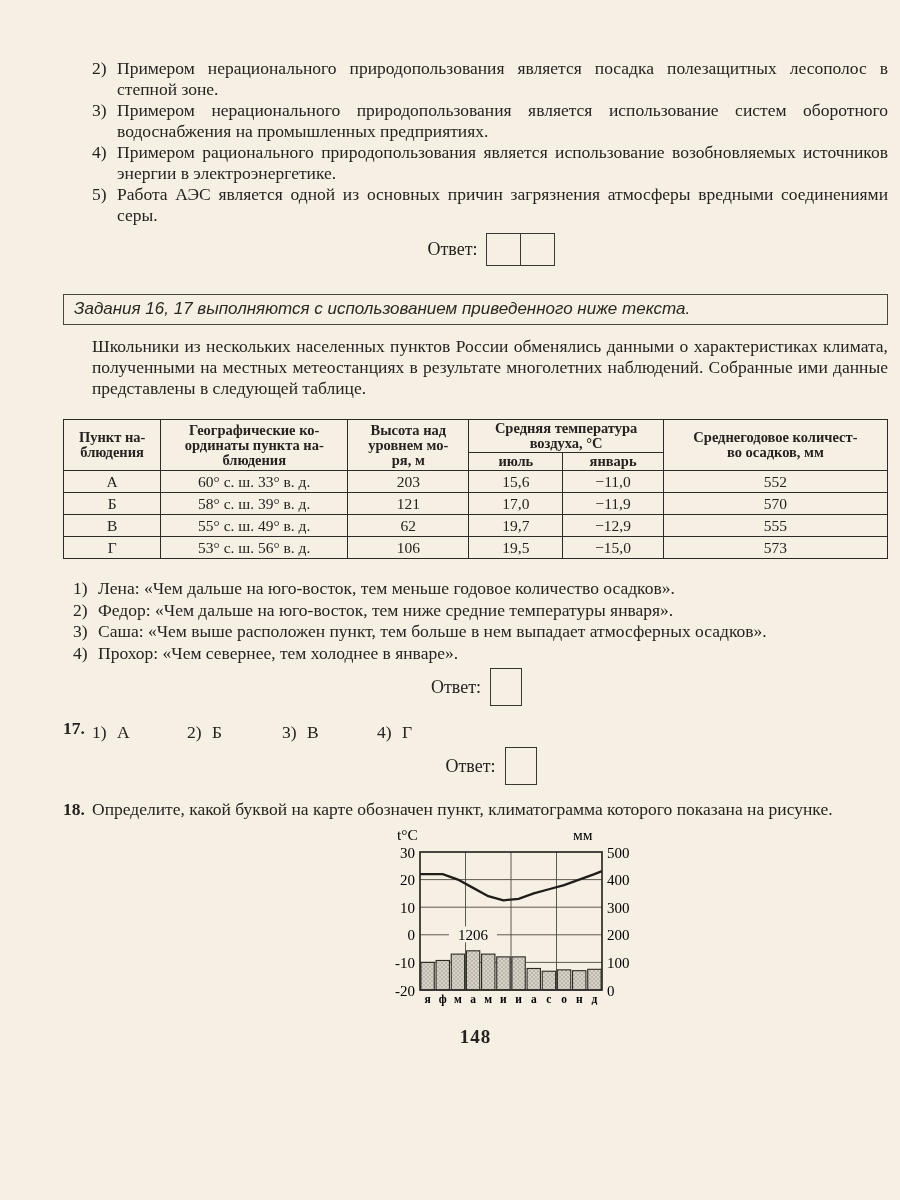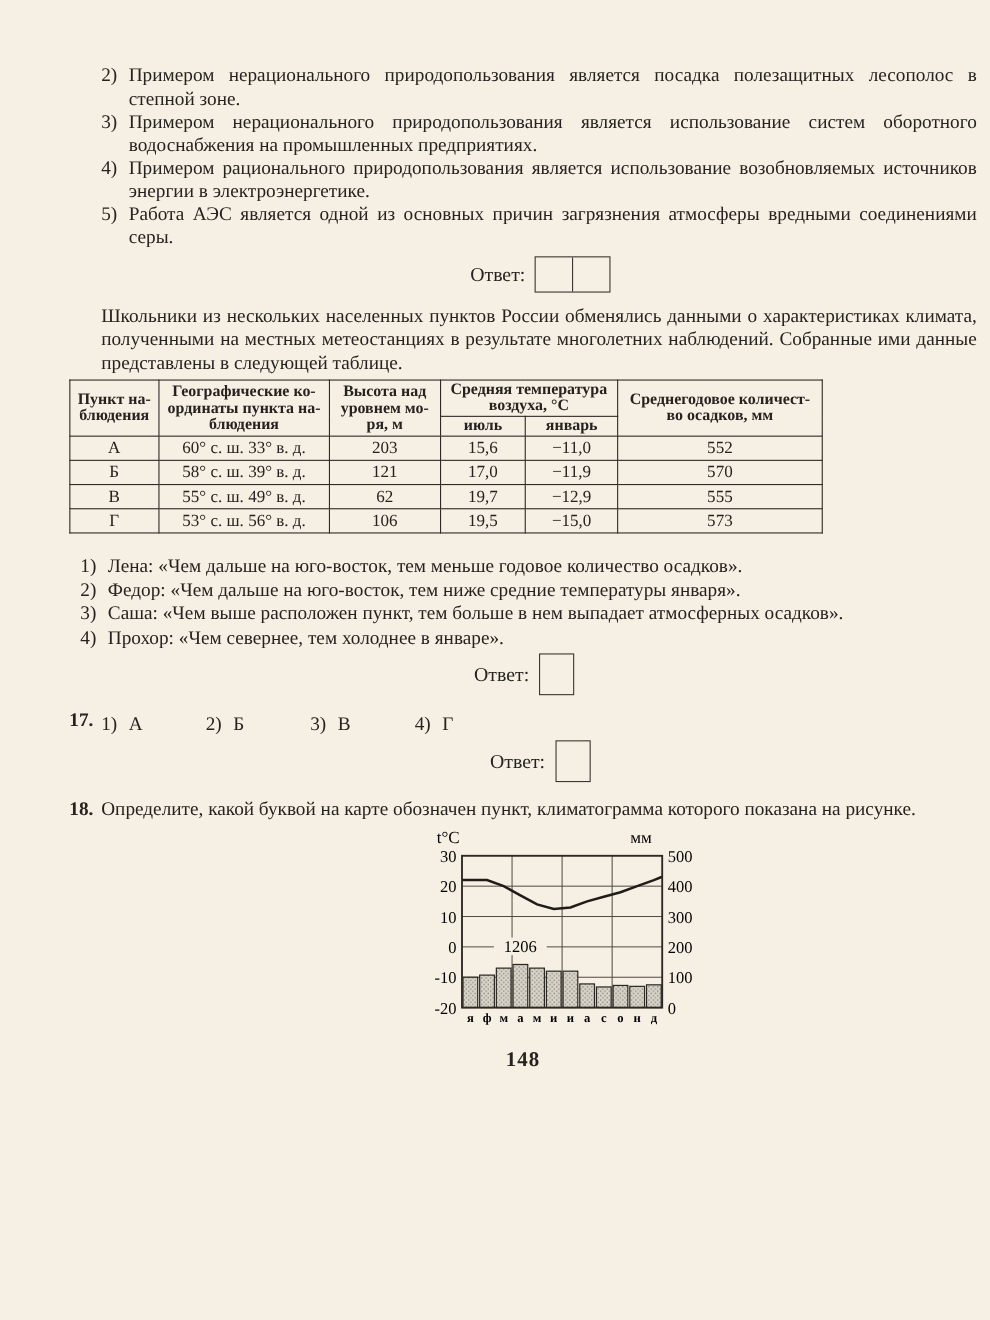--- a/index.html
+++ b/index.html
@@ -31,21 +31,21 @@
     font-family:"Liberation Sans", sans-serif;
     font-style:italic;
     font-size:17px;
     padding:4px 10px 5px;
     color:#2b2723;
   }
 
   .intro{ margin:11px 0 0 29px; font-size:17.5px; line-height:21px; text-align:justify; }
 
   table.climate{
-    margin-top:5px; width:685px; border-collapse:collapse;
+    margin-top:20px; width:825px; border-collapse:collapse;
     font-size:15px;
   }
   table.climate th, table.climate td{
     border:1.3px solid #2e2a26; text-align:center; vertical-align:middle;
     padding:1px 2px;
   }
   table.climate th{ font-weight:bold; line-height:15px; white-space:pre-line; font-size:14.5px;}
   table.climate td{ height:19px; font-size:15.5px; }
 
   .q{ display:flex; }
@@ -93,20 +93,21 @@
   </div>
 
   <div class="answer-row">
     <span class="answer-label">Ответ:</span>
     <span class="answer-box-double">
       <span class="cell"></span>
       <span class="cell"></span>
     </span>
   </div>
 
+  <div class="notice">Задания 16, 17 выполняются с использованием приведенного ниже текста.</div>
 
   <p class="intro">Школьники из нескольких населенных пунктов России обменялись данными о характеристиках климата, полученными на местных метеостанциях в результате многолетних наблюдений. Собранные ими данные представлены в следующей таблице.</p>
 
   <table class="climate">
     <colgroup>
       <col style="width:11.8%">
         <col style="width:22.7%">
         <col style="width:14.7%">
       <col style="width:11.4%">
         <col style="width:12.2%">

